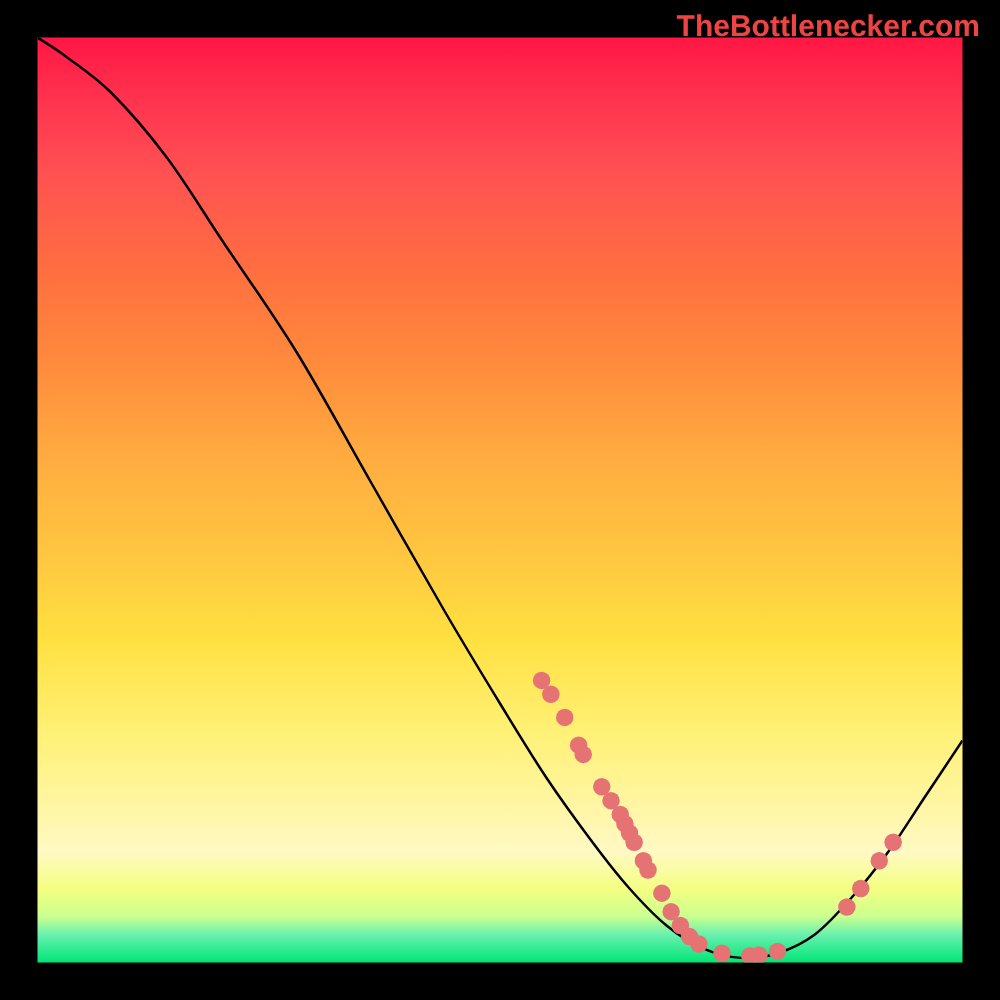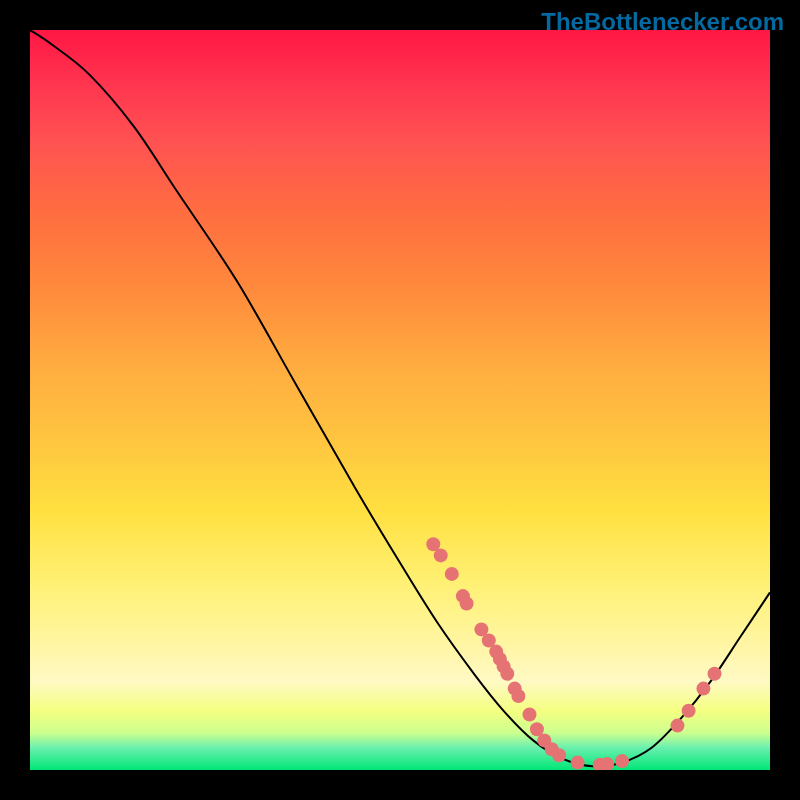--- a/index.html
+++ b/index.html
@@ -11,21 +11,21 @@
     width: 800px;
     height: 800px;
     background: #000;
     position: relative;
     font-family: Arial, sans-serif;
   }
   .watermark {
     position: absolute;
     top: 8px;
     right: 16px;
-    color: #0369a1;
+    color: #ef4444;
     font-size: 24px;
     font-weight: bold;
     z-index: 10;
   }
   .chart-area {
     position: absolute;
     top: 30px;
     left: 30px;
     width: 740px;
     height: 740px;

